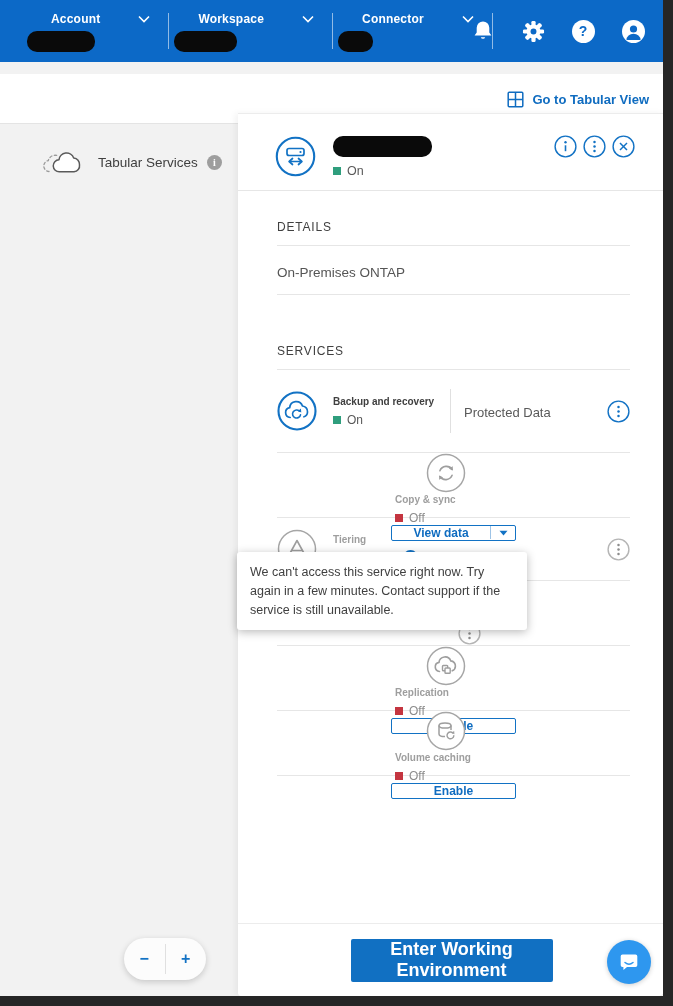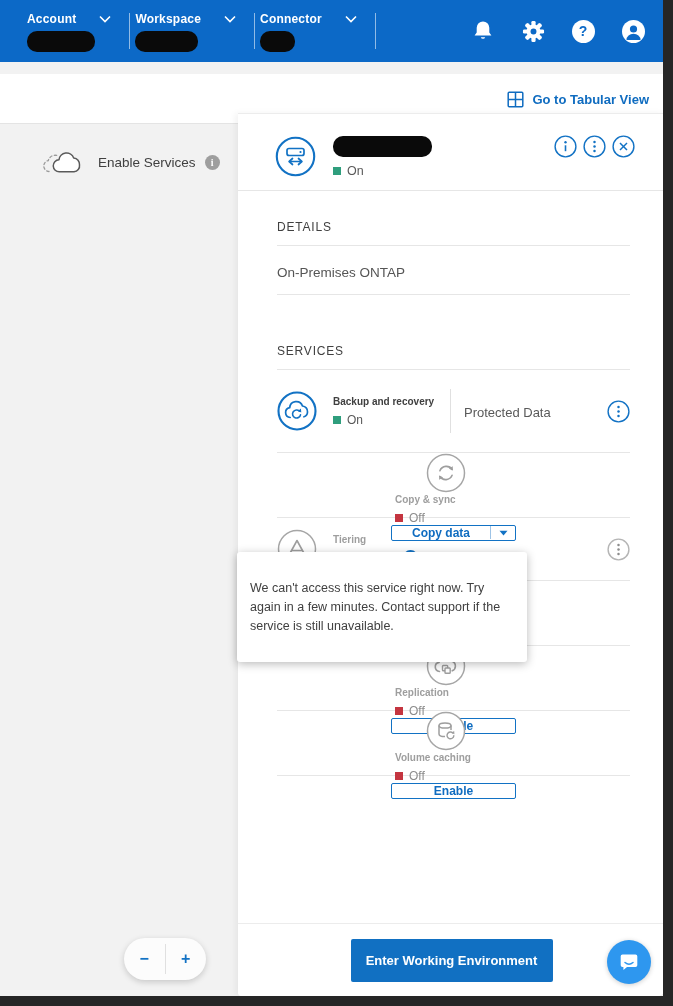--- a/index.html
+++ b/index.html
@@ -9,21 +9,21 @@
     background:#262626;
     position:relative; overflow:hidden;
     -webkit-font-smoothing:antialiased;
   }
   .app { position:absolute; left:0; top:0; width:663px; height:996px; background:#f2f2f2; overflow:hidden; }
 
   
   .topbar { position:absolute; left:0; top:0; width:663px; height:62px; background:#0c69c7; display:flex; align-items:center; }
   .nav-group { display:flex; align-items:stretch; height:100%; padding-left:22px; }
   .nav-item { position:relative; padding:12px 18px 0 5px; }
-  .nav-label-row { display:flex; align-items:center; gap:23px; }
+  .nav-label-row { display:flex; align-items:center; gap:38px;margin-left:24px; }
   .nav-label { color:#fff; font-size:12px; font-weight:bold; letter-spacing:.2px; }
   .nav-chev { flex:0 0 auto; }
   .redact { background:#0a0a0a; border-radius:10px; margin-top:5px; }
   .nav-sep { width:1px; background:rgba(255,255,255,.55); margin:13px 0; }
   .topbar-icons { position:absolute; right:18px; top:0; height:62px; display:flex; align-items:center; gap:26px; }
   .tb-icon { width:24px; height:24px; display:flex; align-items:center; justify-content:center; cursor:pointer; }
   .circle-white { width:23px; height:23px; background:#fff; border-radius:50%; display:flex; align-items:center; justify-content:center; overflow:hidden; }
   .help-q { color:#0c69c7; font-size:14px; font-weight:bold; line-height:1; }
 
   
@@ -78,24 +78,24 @@
   .btn-outline { width:125px; height:23px; border:1px solid #1272c4; border-radius:2px; background:#fff; color:#0f6cc0; font-size:12px; font-weight:bold; display:flex; align-items:center; justify-content:center; cursor:pointer; font-family:inherit; }
   .btn-split { display:flex; align-items:center; justify-content:space-between; padding:0; }
   .btn-split .bs-label { flex:1; text-align:center; }
   .btn-split .bs-div { width:1px; height:13px; background:#9dc3e6; }
   .btn-split .bs-caret { width:24px; display:flex; align-items:center; justify-content:center; }
   .row-spacer { flex:1; }
   .unavail { display:flex; align-items:center; gap:7px; }
 
   
   .card-footer { position:absolute; left:0; bottom:0; width:100%; height:73px; border-top:1px solid #ececec; display:flex; align-items:center; justify-content:center; background:#fff; border-bottom-left-radius:4px; border-bottom-right-radius:8px; }
-  .cta { width:202px; height:43px; background:#1170c2; color:#fff; border:none; border-radius:2px; font-size:13px; font-weight:bold; cursor:pointer; font-family:inherit; }
-
-  
-  .tooltip { position:absolute; left:237px; top:552px; width:290px; min-height:69px; background:#fff; border-radius:3px; box-shadow:0 2px 10px rgba(0,0,0,.28); padding:27px 13px; font-size:12.5px; color:#404040; line-height:1.5; z-index:30; }
+  .cta { width:202px; height:43px; background:#1170c2; color:#fff; border:none; border-radius:2px; font-size:18px; font-weight:bold; cursor:pointer; font-family:inherit; }
+
+  
+  .tooltip { position:absolute; left:237px; top:552px; width:290px; min-height:69px; background:#fff; border-radius:3px; box-shadow:0 2px 10px rgba(0,0,0,.28); padding:11px 13px; font-size:12.5px; color:#404040; line-height:1.5; z-index:30; }
 
   
   .chat-fab { position:absolute; left:607px; top:940px; width:44px; height:44px; border-radius:50%; background:#2e97ef; display:flex; align-items:center; justify-content:center; cursor:pointer; z-index:40; box-shadow:0 1px 5px rgba(0,0,0,.2); }
 </style>
 </head>
 <body>
 
 <div class="app">
 
   <div class="topbar">
@@ -181,21 +181,21 @@
         </svg>
       <span>Go to Tabular View</span>
     </div>
   </div>
 
   <div class="enable-services">
     <svg width="47" height="30" viewBox="0 0 47 30">
       <path d="M7 24.5a5.5 5.5 0 0 1-.7-10.9 7 7 0 0 1 10-4.6" fill="none" stroke="#9a9a9a" stroke-width="1.3" stroke-dasharray="2.4 2.4" stroke-linecap="round"></path>
       <path d="M17.5 24.8a6 6 0 0 1-.5-12 7.6 7.6 0 0 1 14.7-1.9 6.4 6.4 0 0 1 5.8 6.9 6.1 6.1 0 0 1-5.5 7z" fill="#fff" stroke="#5a5a5a" stroke-width="1.5" stroke-linejoin="round"></path>
     </svg>
-    <span class="es-label">Enable Services</span>
+    <span class="es-label">Tabular Services</span>
     <span class="info-dot">i</span>
   </div>
 
   <div class="zoom-pill">
     <div class="zoom-btn">−</div>
     <div class="zoom-div"></div>
     <div class="zoom-btn">+</div>
   </div>
 
   <div class="card">
@@ -277,21 +277,21 @@
           <polygon points="13.1,26.8 13.4,22.5 17.2,24.4" fill="#9e9e9e"></polygon>
         </svg>
         <div class="svc-labels grow">
           <div class="svc-name dim">Copy &amp; sync</div>
           <div class="svc-status dim">
             <span class="sq sq-red"></span>
             <span>Off</span>
           </div>
         </div>
         <button class="btn-outline btn-split">
-          <span class="bs-label">Copy data</span>
+          <span class="bs-label">View data</span>
           <span class="bs-div"></span>
           <span class="bs-caret">
             <svg width="9" height="6" viewBox="0 0 9 6">
                 <polygon points="0.5,0.8 8.5,0.8 4.5,5.4" fill="#1272c4"></polygon>
               </svg>
           </span>
         </button>
         <svg class="kebab" style="margin-left:32px;" width="23" height="23" viewBox="0 0 23 23">
             <circle cx="11.5" cy="11.5" r="10.4" fill="none" stroke="#b5b5b5" stroke-width="1.4"></circle>
             <circle cx="11.5" cy="7" r="1.25" fill="#8c8c8c"></circle>

